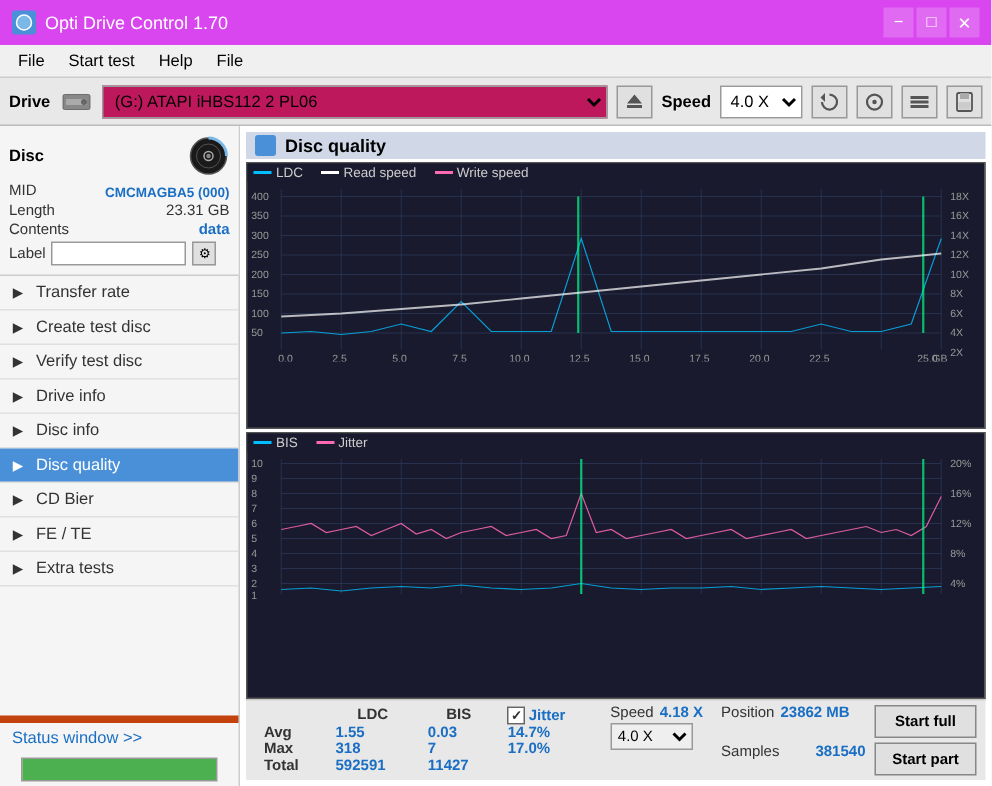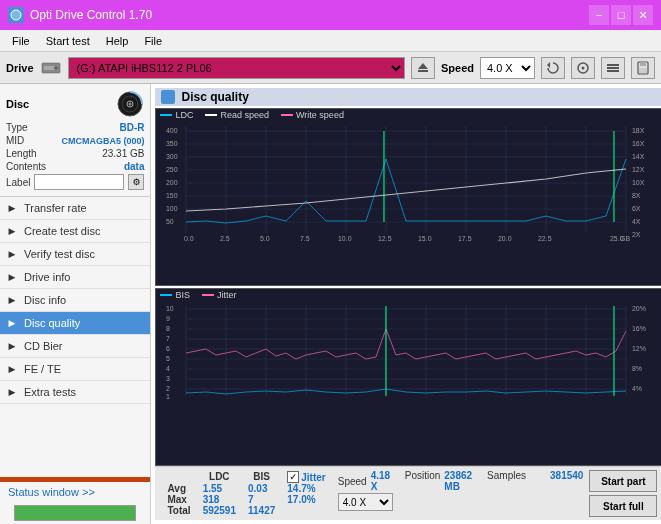--- a/index.html
+++ b/index.html
@@ -80,21 +80,21 @@
     
     .stats-row { background: #e8e8e8; border-top: 1px solid #ccc; padding: 3px 6px; display: flex; align-items: stretch; }
     .stats-table { flex: 1; }
     .stats-table table { border-collapse: collapse; font-size: 10px; width: 100%; }
     .stats-table th { font-weight: 600; color: #333; padding: 0 6px; text-align: center; }
     .stats-table td { padding: 0 6px; text-align: left; color: #1a6fc4; font-weight: 700; }
     .stats-table td.label { color: #333; font-weight: 600; text-align: left; }
     .check-box { width: 12px; height: 12px; border: 1px solid #666; background: white; display: flex; align-items: center; justify-content: center; font-size: 9px; }
     .speed-info { display: flex; flex-direction: column; align-items: flex-start; gap: 1px; font-size: 10px; padding: 0 6px; }
     .speed-val { color: #1a6fc4; font-weight: 600; }
-    .pos-info { display: flex; gap: 15px; font-size: 10px; padding: 0 6px; }
+    .pos-info { display: flex; flex-direction: column; gap: 15px; font-size: 10px; padding: 0 6px; }
     .start-btns { display: flex; flex-direction: column; gap: 3px; justify-content: center; }
     .start-btn { width: 68px; height: 22px; background: #e0e0e0; border: 1px solid #888; cursor: pointer; font-size: 10px; font-weight: 600; display: flex; align-items: center; justify-content: center; }
   </style>
 </head>
 <body>
 
 <div class="title-bar">
   <div class="title-bar-left">
     <div class="title-bar-icon">
       <svg width="12" height="12" viewBox="0 0 12 12">
@@ -174,24 +174,20 @@
     <div class="disc-panel">
       <div class="disc-header">
         <span class="disc-title">Disc</span>
         <svg width="28" height="28" viewBox="0 0 28 28">
           <circle cx="14" cy="14" r="12" fill="#1a1a1a" stroke="#555" stroke-width="1"></circle>
           <circle cx="14" cy="14" r="8" fill="none" stroke="#666" stroke-width="0.5"></circle>
           <circle cx="14" cy="14" r="3" fill="none" stroke="#aaa" stroke-width="1"></circle>
           <circle cx="14" cy="14" r="1.5" fill="#888"></circle>
           <path d="M14 2 A12 12 0 0 1 26 14" stroke="#7ab8e8" stroke-width="2" fill="none"></path>
         </svg>
-      </div>
-      <div class="disc-row">
-        <span class="disc-key">Type</span>
-        <span class="disc-val">BD-R</span>
       </div>
       <div class="disc-row">
         <span class="disc-key">MID</span>
         <span class="disc-val" style="font-size:9px;">CMCMAGBA5 (000)</span>
       </div>
       <div class="disc-row">
         <span class="disc-key">Length</span>
         <span class="disc-val-dark">23.31 GB</span>
       </div>
       <div class="disc-row">
@@ -474,18 +470,18 @@
         <div style="display:flex;gap:4px;">
           <span style="color:#333;font-size:10px;">Position</span>
           <span style="color:#1a6fc4;font-weight:600;font-size:10px;">23862 MB</span>
         </div>
         <div style="display:flex;gap:4px;">
           <span style="color:#333;font-size:10px;">Samples</span>
           <span style="color:#1a6fc4;font-weight:600;font-size:10px;margin-left:20px;">381540</span>
         </div>
       </div>
       <div class="start-btns">
+        <button class="start-btn">Start full</button>
         <button class="start-btn">Start part</button>
-        <button class="start-btn">Start full</button>
       </div>
     </div>
   </div>
 </div>
 
 </body></html>

